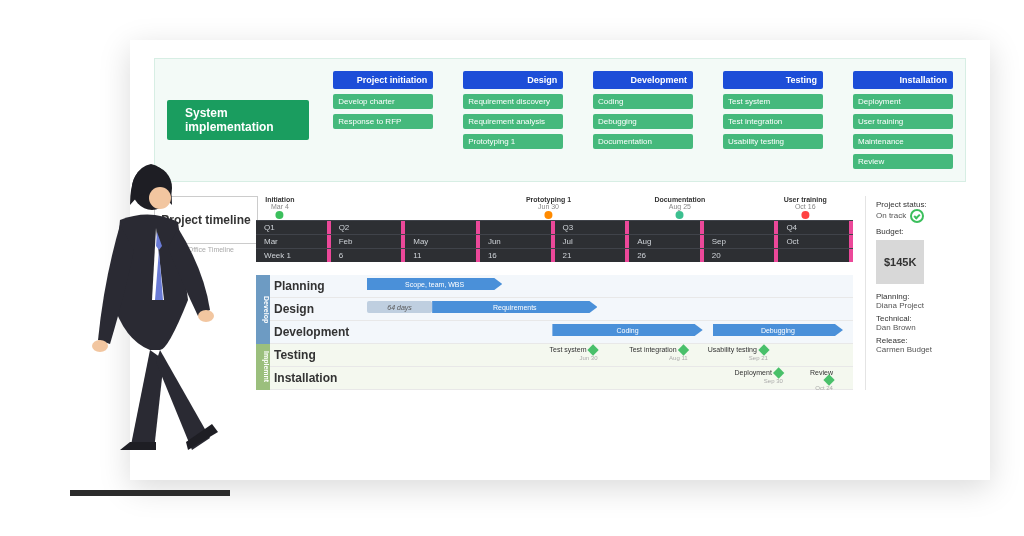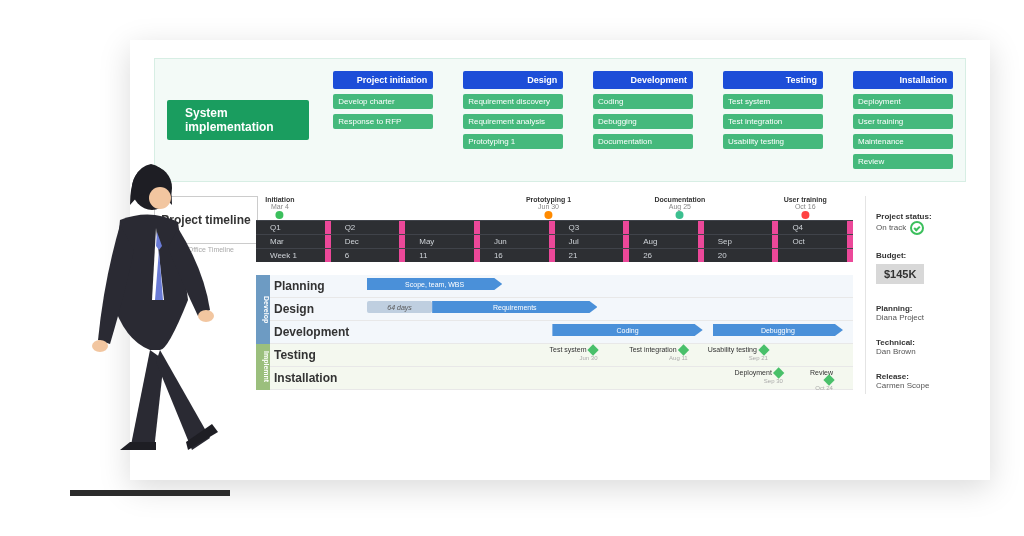--- a/index.html
+++ b/index.html
@@ -18,39 +18,39 @@
   .tl{display:flex;gap:12px;margin-top:14px}
   .tlLabel{width:90px;background:#fff;border:1px solid #ccc;display:flex;align-items:center;justify-content:center;text-align:center;font-weight:700;font-size:12px;padding:6px;height:34px}
   .tlBody{flex:1}
   .milestoneRow{display:flex;position:relative;height:24px}
   .ms{position:absolute;top:0;font-size:7px;text-align:center;transform:translateX(-50%)}
   .ms .nm{font-weight:700}
   .ms .dt{color:#888}
   .ms .dot{width:8px;height:8px;border-radius:50%;margin:1px auto 0}
   .scale{background:#2d2f33;color:#cfd3d8;font-size:8px}
   .scale .row{display:flex;height:13px;border-top:1px solid #40434a}
-  .scale .cell{flex:1;padding:0 14px;border-right:6px solid #ec4899;line-height:13px}
+  .scale .cell{flex:1;padding:0 8px;border-right:4px solid #ec4899;line-height:13px}
   .attrib{font-size:7px;color:#aaa;margin:2px 0 4px 0}
   .ganttRow{display:flex;align-items:stretch;border-bottom:1px solid #e8e8e8}
   .swim{width:14px;writing-mode:vertical-rl;text-align:center;font-size:7px;font-weight:700;color:#fff;padding:2px 0}
   .swim.dev{background:#6d9bc3}
   .swim.imp{background:#9bbf7d}
   .rowLabel{width:74px;font-size:12px;font-weight:700;padding:4px 4px;display:flex;align-items:center}
   .rowTrack{flex:1;position:relative;height:18px}
   .bar{position:absolute;top:3px;height:12px;background:#4a90d9;color:#fff;font-size:7px;display:flex;align-items:center;justify-content:center;clip-path:polygon(0 0,calc(100% - 8px) 0,100% 50%,calc(100% - 8px) 100%,0 100%)}
   .bar.dur{background:#bfcfe0;color:#555;font-style:italic;clip-path:none;border-radius:2px}
   .mile{position:absolute;top:2px;font-size:7px;text-align:right;transform:translateX(-100%)}
   .mile .dmd{display:inline-block;width:8px;height:8px;background:#49c06a;transform:rotate(45deg);margin-left:3px;vertical-align:middle}
   .mile .sub{color:#aaa;font-size:6px}
   .side{width:90px;font-size:8px;padding-left:10px;border-left:1px solid #e4e4e4}
-  .side .hdr{font-weight:700;margin-top:16px}
+  .side .hdr{font-weight:400;margin-top:4px}
   .side .val{color:#555;margin-bottom:4px}
   .ok{display:inline-block;width:10px;height:10px;border:2px solid #3bbf5c;border-radius:50%;position:relative;vertical-align:middle;margin-left:4px}
   .ok:after{content:"";position:absolute;left:2px;top:3px;width:4px;height:2px;border-left:2px solid #3bbf5c;border-bottom:2px solid #3bbf5c;transform:rotate(-45deg)}
-  .budget{background:#d8d8d8;color:#333;font-weight:700;font-size:11px;padding:4px 8px;display:inline-block;margin:4px 0}
+  .budget{background:#d8d8d8;color:#333;font-weight:700;font-size:11px;padding:16px 8px;display:inline-block;margin:4px 0}
   
   .person{position:absolute;left:60px;top:150px;width:180px;height:340px}
   .shadow{position:absolute;left:70px;bottom:40px;width:160px;height:6px;background:#2b2b2b}
 </style>
 </head>
 <body>
 
 <div class="stage">
   <div class="card">
 
@@ -126,21 +126,21 @@
               <div class="cell">Q2</div>
               <div class="cell"></div>
               <div class="cell"></div>
               <div class="cell">Q3</div>
               <div class="cell"></div>
               <div class="cell"></div>
               <div class="cell">Q4</div>
             </div>
           <div class="row" id="scale-m">
               <div class="cell">Mar</div>
-              <div class="cell">Dec</div>
+              <div class="cell">Feb</div>
               <div class="cell">May</div>
               <div class="cell">Jun</div>
               <div class="cell">Jul</div>
               <div class="cell">Aug</div>
               <div class="cell">Sep</div>
               <div class="cell">Oct</div>
             </div>
           <div class="row" id="scale-w">
               <div class="cell">Week 1</div>
               <div class="cell">6</div>
@@ -205,21 +205,21 @@
         <div class="hdr">Project status:</div>
         <div class="val"><span>On track</span><span class="ok"></span></div>
         <div class="hdr">Budget:</div>
         <div class="budget">$145K</div>
         <div id="roles">
             <div class="hdr">Planning:</div>
             <div class="val">Diana Project</div>
             <div class="hdr">Technical:</div>
             <div class="val">Dan Brown</div>
             <div class="hdr">Release:</div>
-            <div class="val">Carmen Scope</div>
+            <div class="val">Carmen Budget</div>
           </div>
       </div>
     </div>
   </div>
 
   <svg class="person" viewBox="0 0 180 340">
     <ellipse cx="92" cy="38" rx="20" ry="22" fill="#1e1e24"></ellipse>
     <path d="M70 55 Q90 30 112 55 Q112 18 91 14 Q70 18 70 55" fill="#1e1e24"></path>
     <circle cx="100" cy="48" r="11" fill="#f2c6a0"></circle>
     <path d="M60 70 Q90 58 118 72 L128 150 Q108 200 100 200 L90 200 Q64 190 52 150 Z" fill="#2a2a33"></path>

